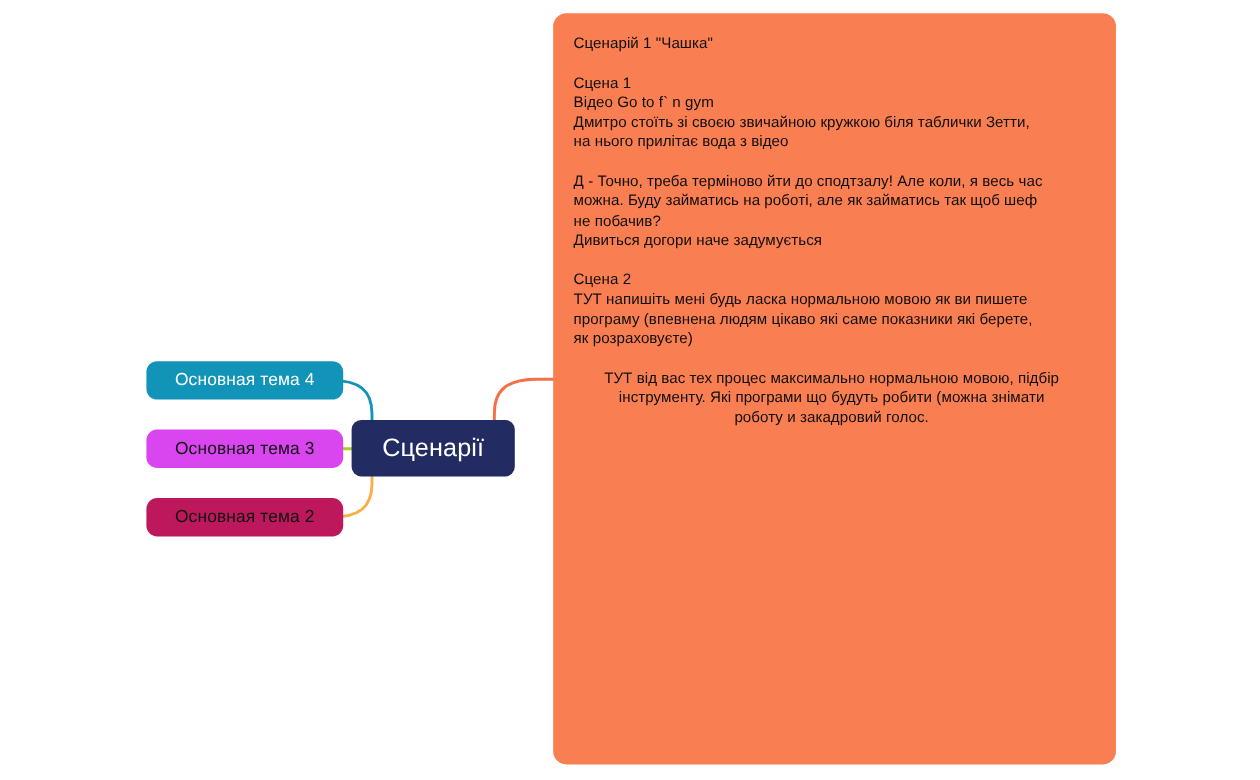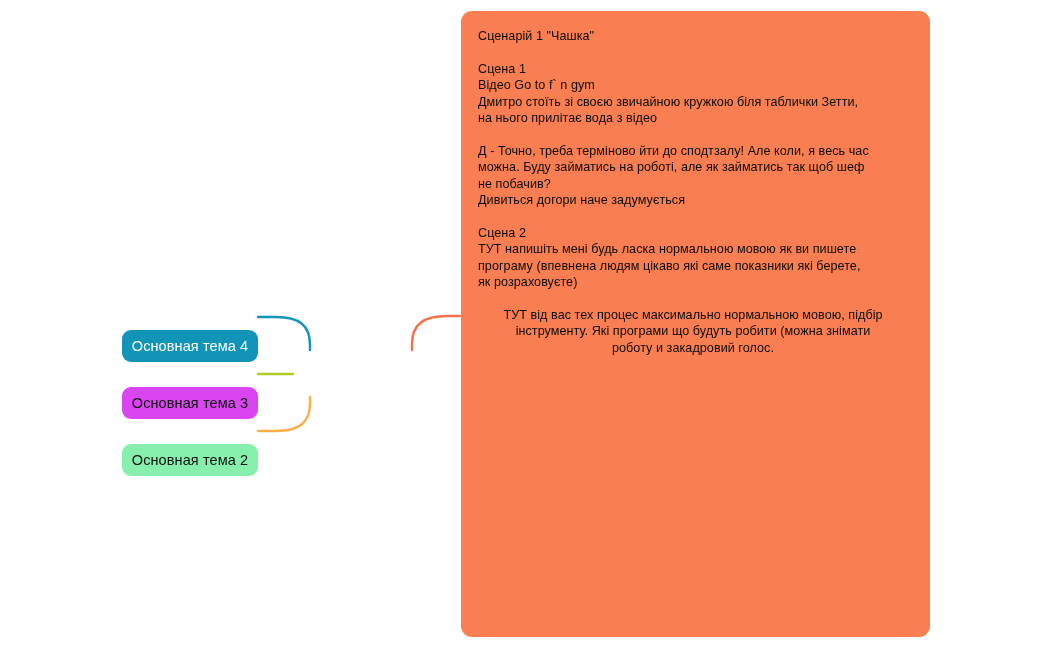--- a/index.html
+++ b/index.html
@@ -35,24 +35,23 @@
     box-sizing: border-box;
     display: flex;
     align-items: center;
     justify-content: center;
     border-radius: 9px;
     white-space: nowrap;
     letter-spacing: 0.1px;
   }
   .node-branch {
     height: 32px;
-    width: 136px;
+    width: 164px;
     font-size: 14.5px;
     padding: 0 10px;
-    margin-top: 29px;
   }
   #node-topic-4 {
     left: 122px;
     top: 301px;
     background: #1294b8;
     color: #ffffff;
   }
   #node-topic-3 {
     left: 122px;
     top: 358px;
@@ -118,24 +117,27 @@
   </svg>
 
   <div class="node node-branch" id="node-topic-4" style="background: rgb(18, 148, 184); color: rgb(255, 255, 255);">
     <span>Основная тема 4</span>
   </div>
 
   <div class="node node-branch" id="node-topic-3" style="background: #d946ef; color: rgb(17, 17, 17);">
     <span>Основная тема 3</span>
   </div>
 
-  <div class="node node-branch" id="node-topic-2" style="background: #86efac; color: rgb(17, 17, 17);">
+  <div class="node node-branch" id="node-topic-2" style="background: #be185d; color: rgb(17, 17, 17);">
     <span>Основная тема 2</span>
   </div>
 
+  <div class="node" id="node-central" style="background: rgb(35, 43, 99); color: rgb(255, 255, 255);">
+    <span>Сценарії</span>
+  </div>
 
   <div id="panel-scenario" style="background: rgb(249, 126, 81); color: rgb(13, 13, 13);">
     <div class="panel-body" id="panel-body">
         <p class="para">Сценарій 1 "Чашка"</p>
         <p class="para">Сцена 1
 Відео Go to f` n gym
 Дмитро стоїть зі своєю звичайною кружкою біля таблички Зетти,
 на нього прилітає вода з відео</p>
         <p class="para">Д - Точно, треба терміново йти до сподтзалу! Але коли, я весь час
 можна. Буду займатись на роботі, але як займатись так щоб шеф

